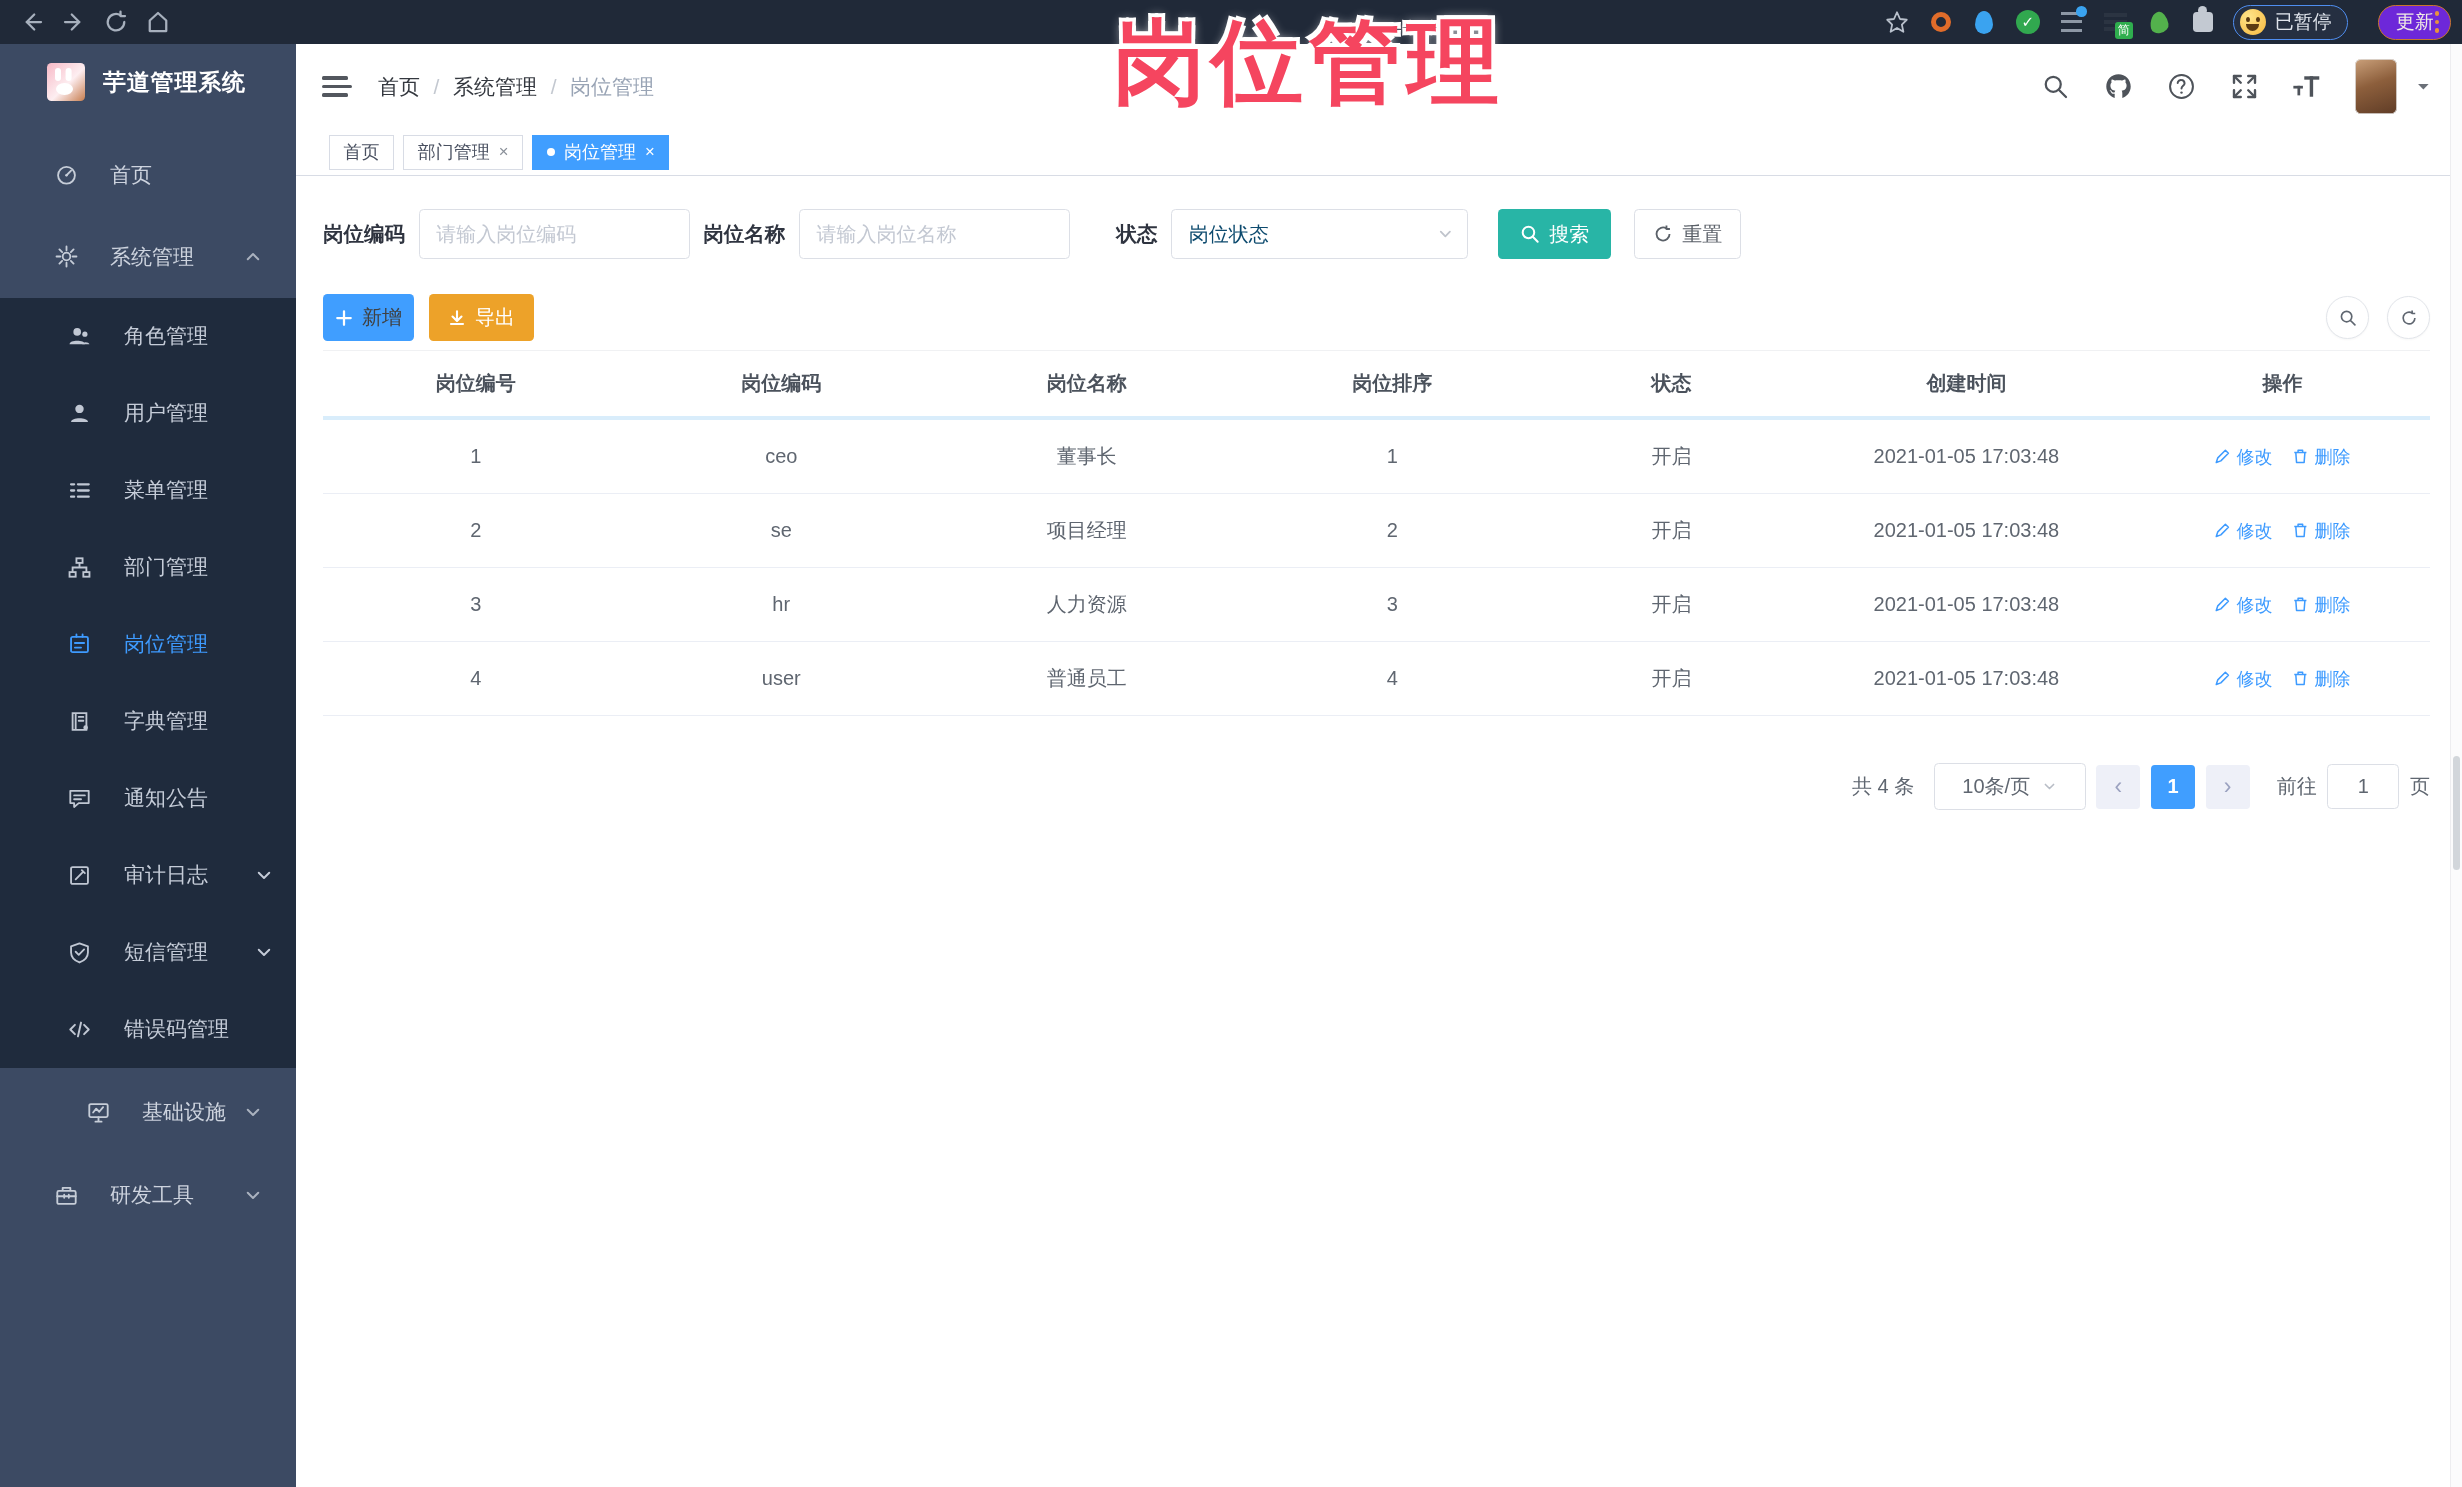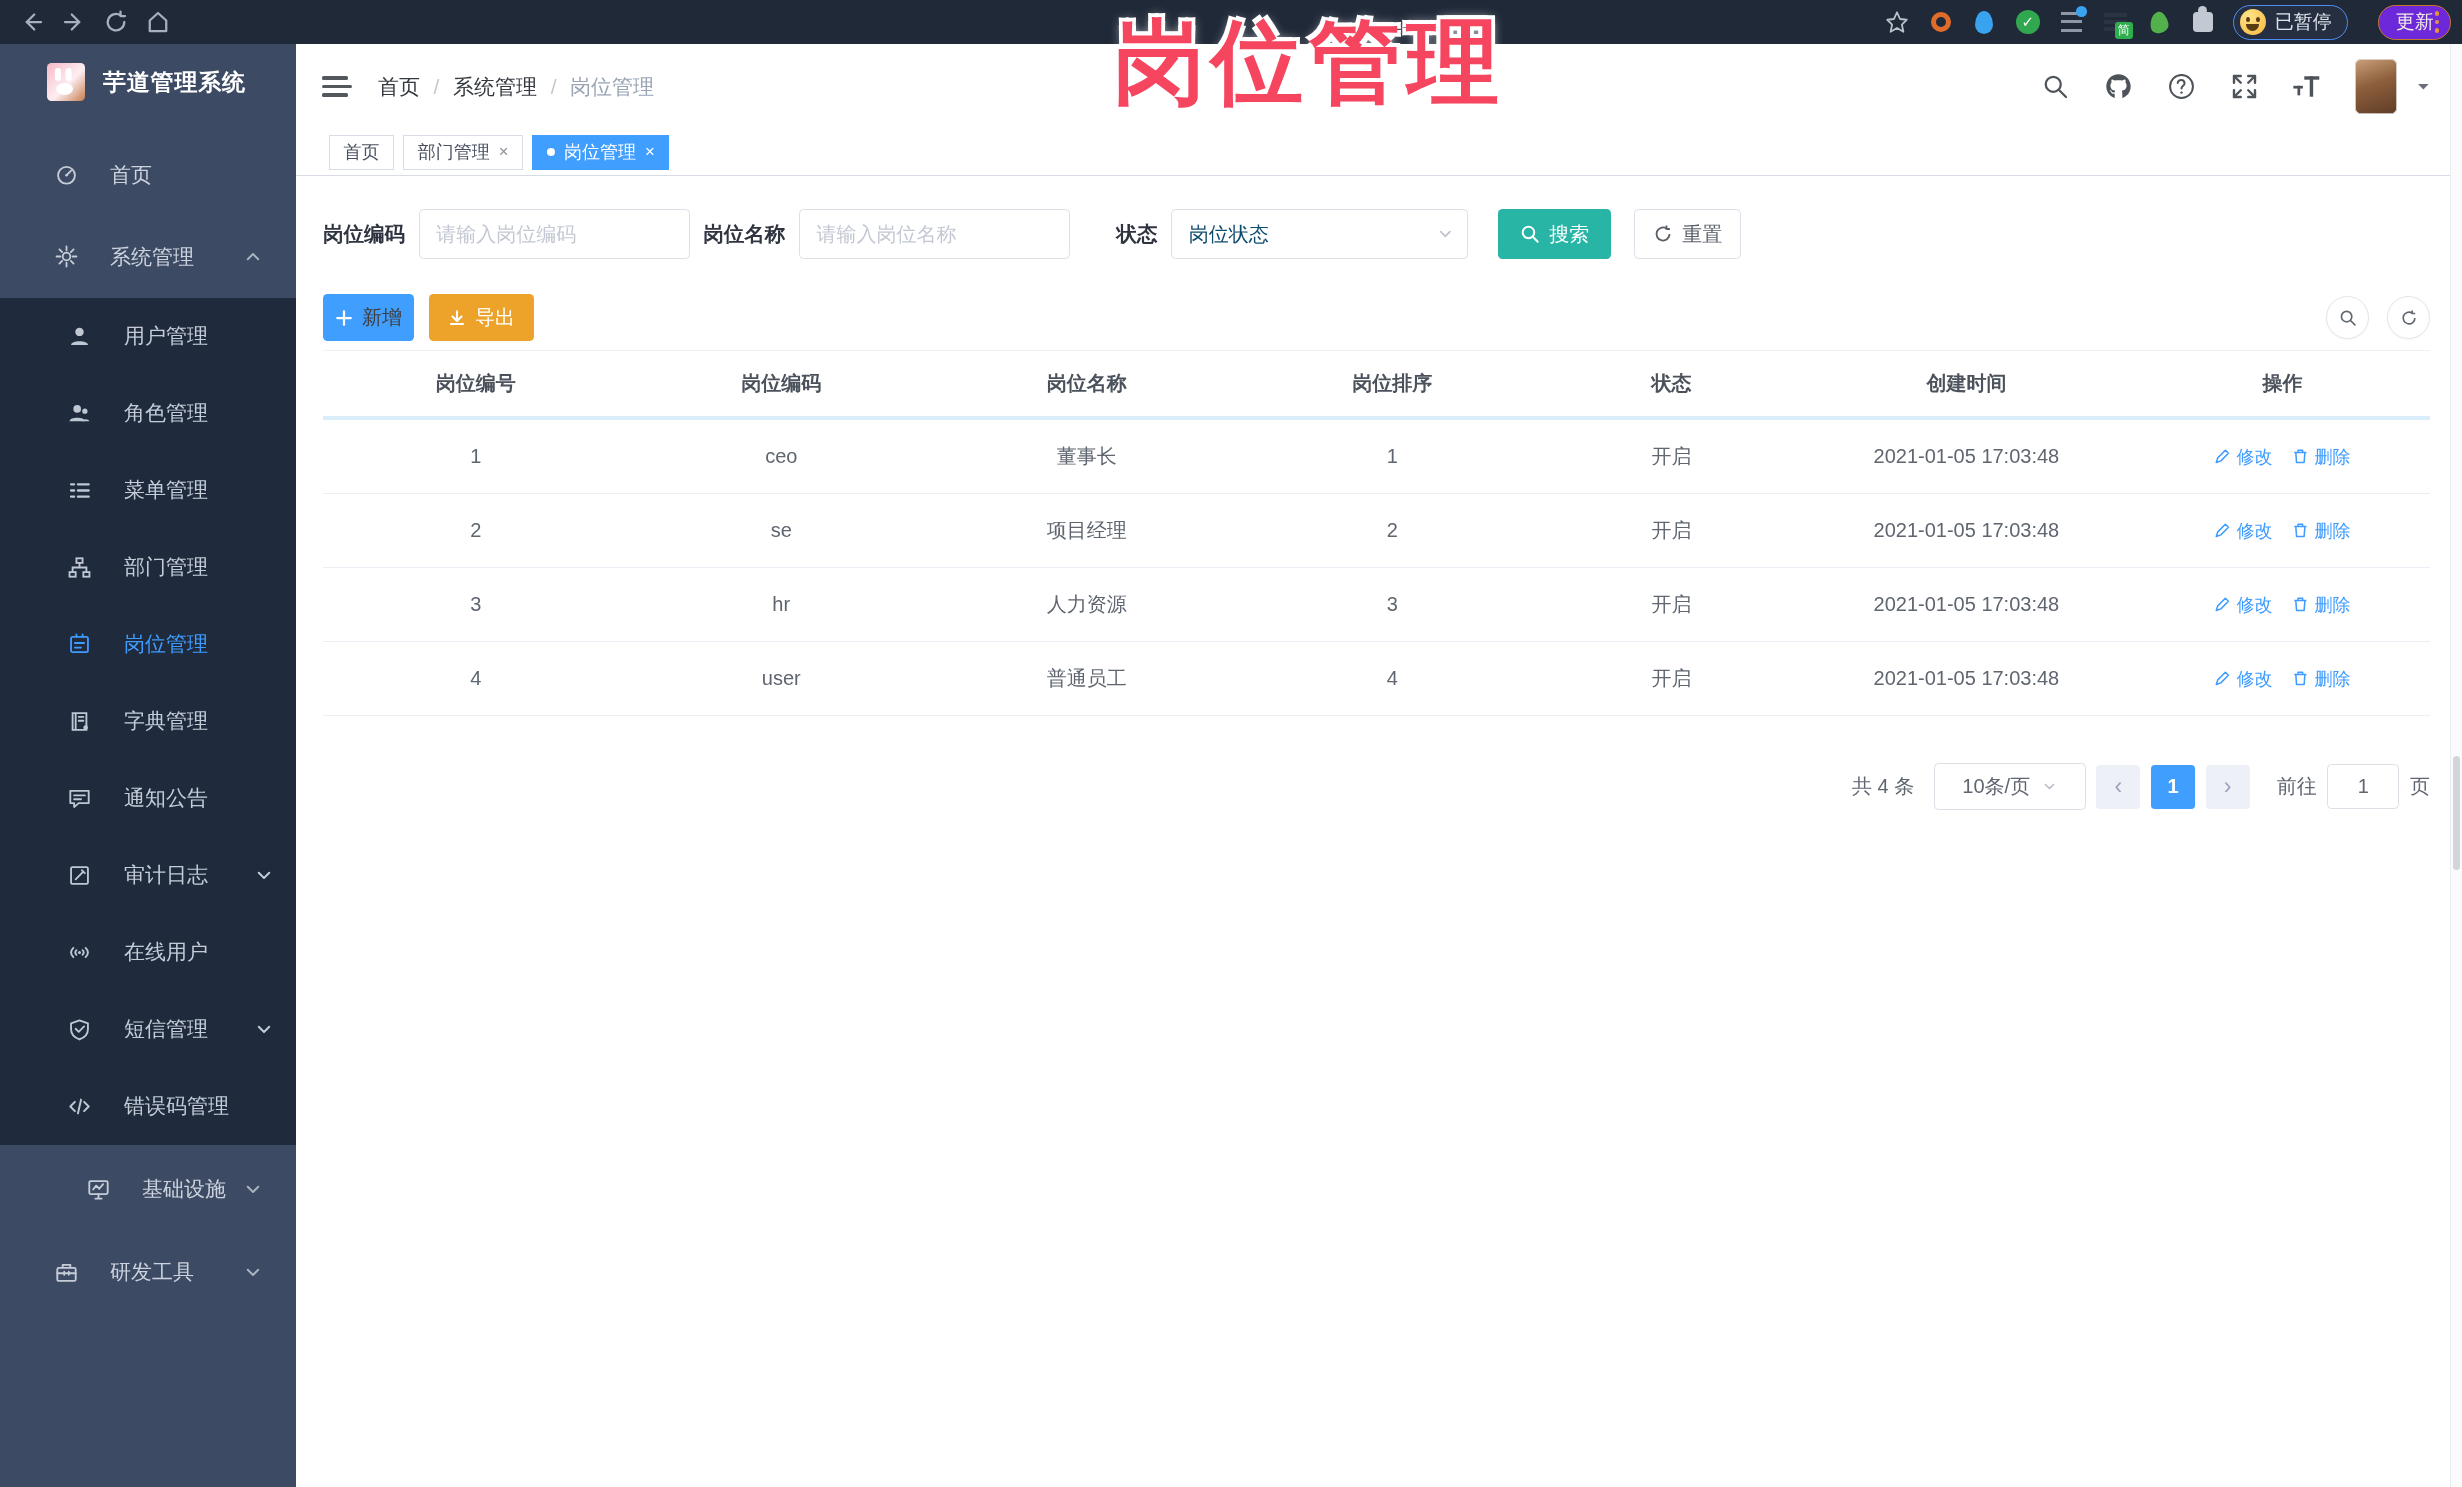--- a/index.html
+++ b/index.html
@@ -257,36 +257,36 @@
           <svg width="18" height="18" viewBox="0 0 24 24" fill="none" stroke="currentColor" stroke-width="2.6" stroke-linecap="round" stroke-linejoin="round">
               <path d="M5 15 L12 8 L19 15"></path>
             </svg>
         </span>
       </div>
 
       <div class="submenu">
         <div class="smi">
           <span class="ic">
             <svg width="23" height="23" viewBox="0 0 30 30" fill="currentColor">
-                <circle cx="15" cy="9" r="5.5"></circle>
-                <path d="M4 26 C4 19.5 26 19.5 26 26 Z"></path>
-              </svg>
-          </span>
-          <span class="grow">用户管理</span>
-        </div>
-        <div class="smi">
-          <span class="ic">
-            <svg width="23" height="23" viewBox="0 0 30 30" fill="currentColor">
                 <circle cx="12" cy="9" r="5"></circle>
                 <path d="M2 25 C2 19 22 19 22 25 Z"></path>
                 <circle cx="22" cy="12" r="3.4"></circle>
                 <path d="M18.5 25 C19 21.5 27 21.5 28 25 Z"></path>
               </svg>
           </span>
           <span class="grow">角色管理</span>
+        </div>
+        <div class="smi">
+          <span class="ic">
+            <svg width="23" height="23" viewBox="0 0 30 30" fill="currentColor">
+                <circle cx="15" cy="9" r="5.5"></circle>
+                <path d="M4 26 C4 19.5 26 19.5 26 26 Z"></path>
+              </svg>
+          </span>
+          <span class="grow">用户管理</span>
         </div>
         <div class="smi">
           <span class="ic">
             <svg width="23" height="23" viewBox="0 0 30 30" fill="none" stroke="currentColor" stroke-width="3" stroke-linecap="round">
                 <path d="M4 7 H8 M4 15 H8 M4 23 H8 M13 7 H27 M13 15 H27 M13 23 H27"></path>
               </svg>
           </span>
           <span class="grow">菜单管理</span>
         </div>
         <div class="smi">
@@ -336,29 +336,20 @@
                 <rect x="4" y="4" width="22" height="22" rx="2"></rect>
                 <path d="M10 20 L20 10 M18 8 L22 12" stroke-linecap="round"></path>
               </svg>
           </span>
           <span class="grow">审计日志</span>
           <span class="chev">
             <svg width="18" height="18" viewBox="0 0 24 24" fill="none" stroke="currentColor" stroke-width="2.6" stroke-linecap="round" stroke-linejoin="round">
                 <path d="M5 9 L12 16 L19 9"></path>
               </svg>
           </span>
-        </div>
-        <div class="smi">
-          <span class="ic">
-            <svg width="23" height="23" viewBox="0 0 30 30" fill="none" stroke="currentColor" stroke-width="2.4" stroke-linecap="round">
-                <path d="M7 9 C3 13 3 17 7 21 M23 9 C27 13 27 17 23 21 M11 12 C9 14 9 16 11 18 M19 12 C21 14 21 16 19 18"></path>
-                <circle cx="15" cy="15" r="2" fill="currentColor" stroke="none"></circle>
-              </svg>
-          </span>
-          <span class="grow">在线用户</span>
         </div>
         <div class="smi">
           <span class="ic">
             <svg width="23" height="23" viewBox="0 0 30 30" fill="none" stroke="currentColor" stroke-width="2.4" stroke-linejoin="round">
                 <path d="M15 3 L26 7 V15 C26 21 21.5 25.5 15 28 C8.5 25.5 4 21 4 15 V7 Z"></path>
                 <path d="M10 14 L14 18 L21 11" stroke-linecap="round"></path>
               </svg>
           </span>
           <span class="grow">短信管理</span>
           <span class="chev">

